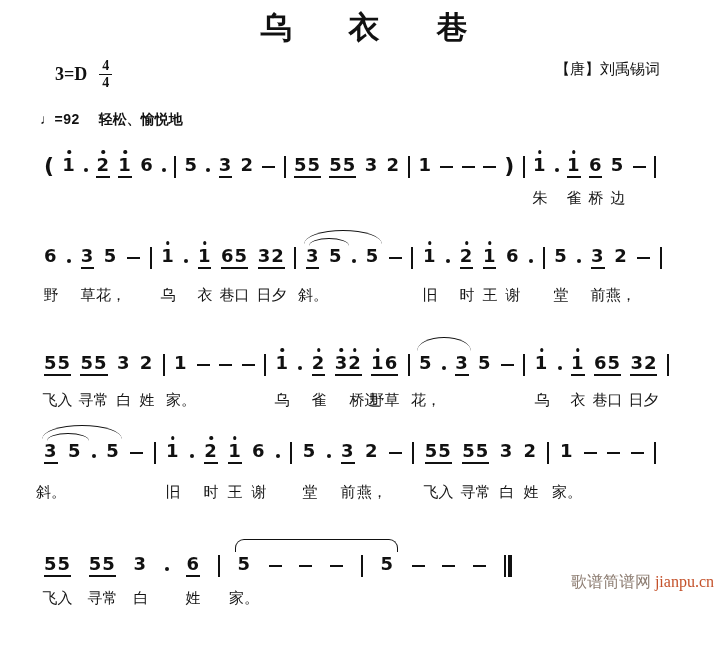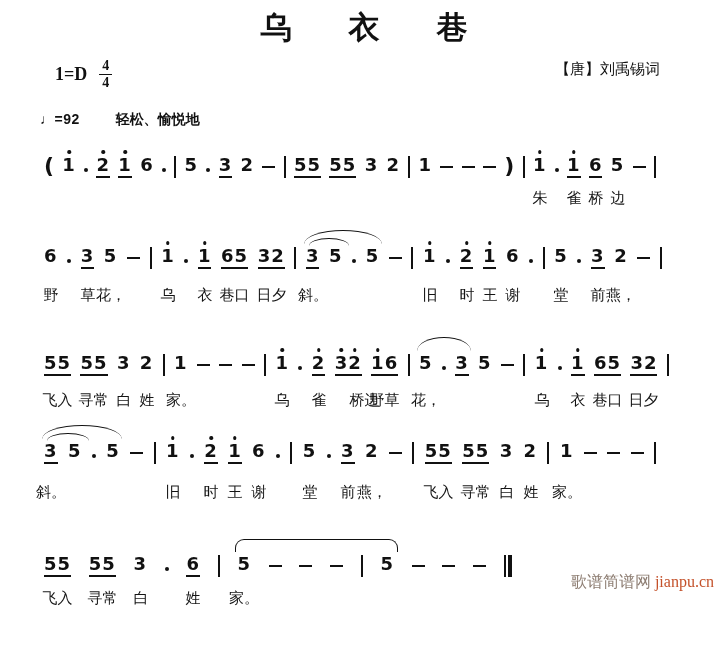--- a/index.html
+++ b/index.html
@@ -15,21 +15,21 @@
   .keysig{position:absolute;left:55px;top:58px;display:flex;align-items:center;
           font-family:"Liberation Serif",serif;font-weight:bold;font-size:18px;}
   .frac{display:inline-flex;flex-direction:column;align-items:center;
         margin-left:12px;font-size:14px;line-height:1.15;font-family:"Liberation Serif",serif;}
   .frac .num{border-bottom:1.6px solid #111;padding:0 3px;}
   .frac .den{padding:0 3px;}
   .subtitle{position:absolute;top:71px;left:0;width:728px;text-align:center;
             font-size:15px;font-family:"Liberation Serif",serif;}
   .credits{position:absolute;top:59px;right:68px;font-size:15px;
            line-height:21px;font-family:"Liberation Serif",serif;}
-  .tempo{position:absolute;left:40px;top:111px;display:flex;gap:36px;
+  .tempo{position:absolute;left:40px;top:111px;display:flex;gap:19px;
          font-size:14px;font-weight:bold;}
   .tempo .metro{letter-spacing:0.5px;}
 
   
   .system{position:absolute;left:44px;height:62px;}
   .notes{position:relative;display:flex;justify-content:space-between;
          align-items:flex-end;width:100%;}
   .tok{position:relative;display:inline-flex;font-weight:bold;font-size:18px;
        line-height:1;padding-bottom:4px;letter-spacing:1px;
        font-family:"DejaVu Sans",sans-serif;}
@@ -54,21 +54,21 @@
   .watermark{position:absolute;right:14px;bottom:22px;font-size:16px;
              font-family:"Liberation Serif",serif;margin-top:45px;}
 </style>
 </head>
 <body>
 
 <div id="sheet">
   <div class="title">乌衣巷</div>
 
   <div class="keysig">
-    <span>1=D</span>
+    <span>3=D</span>
     <span class="frac">
       <span class="num">4</span>
       <span class="den">4</span>
     </span>
   </div>
 
 
   <div class="credits">
     <div>【唐】刘禹锡词</div>
   </div>

